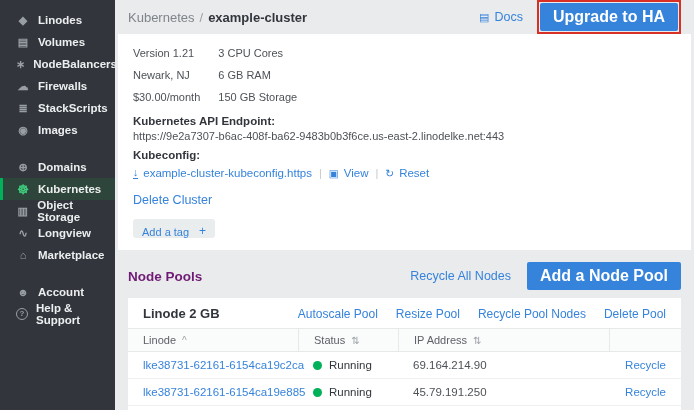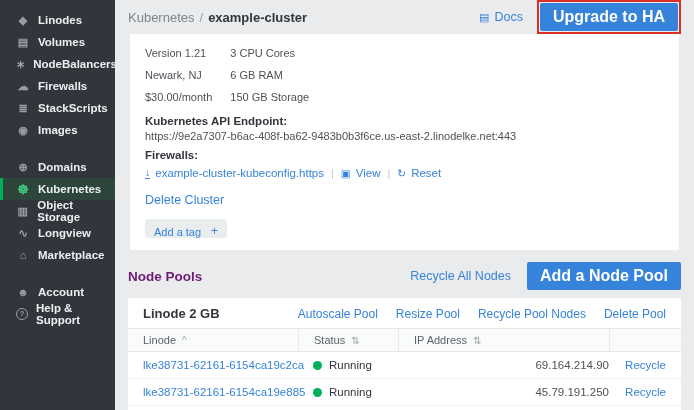--- a/index.html
+++ b/index.html
@@ -27,21 +27,21 @@
   .crumb-section { color:#7f848b; }
   .crumb-sep { color:#9ca1a7; }
   .crumb-entity { color:#32363c; font-weight:700; }
   .topbar-right { margin-left:auto; display:flex; align-items:center; gap:14px; }
   .docs-link { color:#3683dc; font-size:12.5px; display:flex; align-items:center; gap:5px; cursor:pointer; }
   .docs-link .glyph { font-size:11px; }
   .upgrade-wrap { border:2px solid #d93025; padding:1px; }
   .btn-blue { background:#3683dc; color:#fff; border:none; border-radius:2px; font-size:16px;
               font-weight:600; padding:5px 13px; cursor:pointer; font-family:"Liberation Sans",sans-serif; }
 
-  .card { background:#fff; margin:0 15px; }
+  .card { background:#fff; margin:0 3px; }
 
   
   .summary-card { padding:8px 15px 10px; }
   .specs { display:grid; grid-template-columns:max-content max-content; column-gap:18px; font-size:11px; color:#4d5257; }
   .specs div { line-height:22px; }
   .block-label { font-size:11.5px; font-weight:700; color:#32363c; margin-top:7px; }
   .endpoint-url { font-size:11px; color:#4d5257; margin-top:3px; }
   .kubeconfig-row { display:flex; align-items:center; gap:7px; margin-top:6px; font-size:11.5px; }
   .blue-link { color:#3683dc; cursor:pointer; display:inline-flex; align-items:center; gap:5px; }
   .link-sep { color:#c6c9cc; font-size:11px; }
@@ -64,21 +64,21 @@
   .pool-links { margin-left:auto; display:flex; gap:18px; font-size:12px; }
 
   .tbl-header { display:grid; grid-template-columns:170px 100px 1fr 72px; align-items:center;
                 height:24px; background:#fafbfb; border-top:1px solid #e6e8ea; border-bottom:1px solid #e6e8ea;
                 font-size:11px; color:#5d6268; }
   .tbl-header .th { padding-left:15px; display:flex; align-items:center; gap:6px; height:100%; cursor:pointer; }
   .tbl-header .th + .th { border-left:1px solid #e6e8ea; }
   .sort-glyph { color:#9ca1a7; font-size:10px; }
   .tbl-row { display:grid; grid-template-columns:170px 100px 1fr 72px; align-items:center;
              height:27px; border-bottom:1px solid #eef0f1; font-size:11.5px; }
-  .tbl-row > div { padding-left:15px;text-align:right; }
+  .tbl-row > div { padding-left:15px; }
   .cell-linode { color:#3683dc; cursor:pointer; white-space:nowrap; }
   .cell-status { display:flex; align-items:center; gap:7px; color:#32363c; }
   .status-dot { width:9px; height:9px; border-radius:50%; background:#00b159; }
   .cell-ip { color:#4d5257; }
   .cell-action { text-align:right; padding-right:15px; padding-left:0 !important; }
   .cell-action .blue-link { font-size:11.5px; }
 </style>
 </head>
 <body>
 
@@ -172,21 +172,21 @@
         <div>3 CPU Cores</div>
         <div>Newark, NJ</div>
         <div>6 GB RAM</div>
         <div>$30.00/month</div>
         <div>150 GB Storage</div>
       </div>
 
       <div class="block-label">Kubernetes API Endpoint:</div>
       <div class="endpoint-url">https://9e2a7307-b6ac-408f-ba62-9483b0b3f6ce.us-east-2.linodelke.net:443</div>
 
-      <div class="block-label">Firewalls:</div>
+      <div class="block-label">Kubeconfig:</div>
       <div class="kubeconfig-row">
         <span class="blue-link">
           <span class="icon-blue dl-icon">↓</span>
           <span>example-cluster-kubeconfig.https</span>
         </span>
         <span class="link-sep">|</span>
         <span class="blue-link">
           <span class="icon-blue">▣</span>
           <span>View</span>
         </span>

